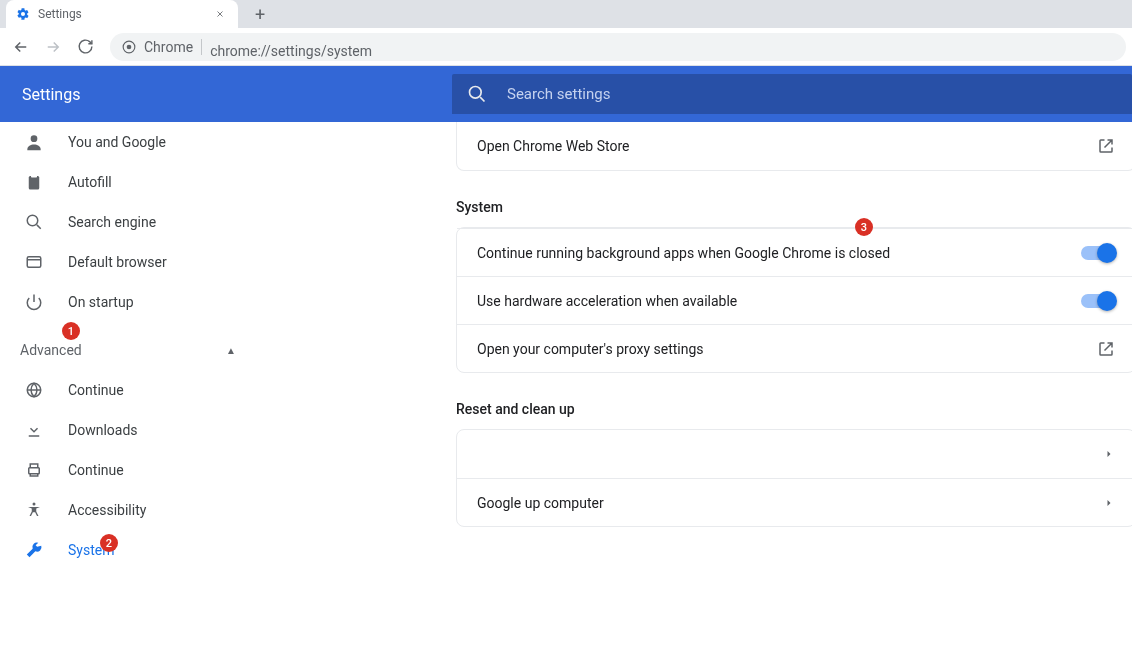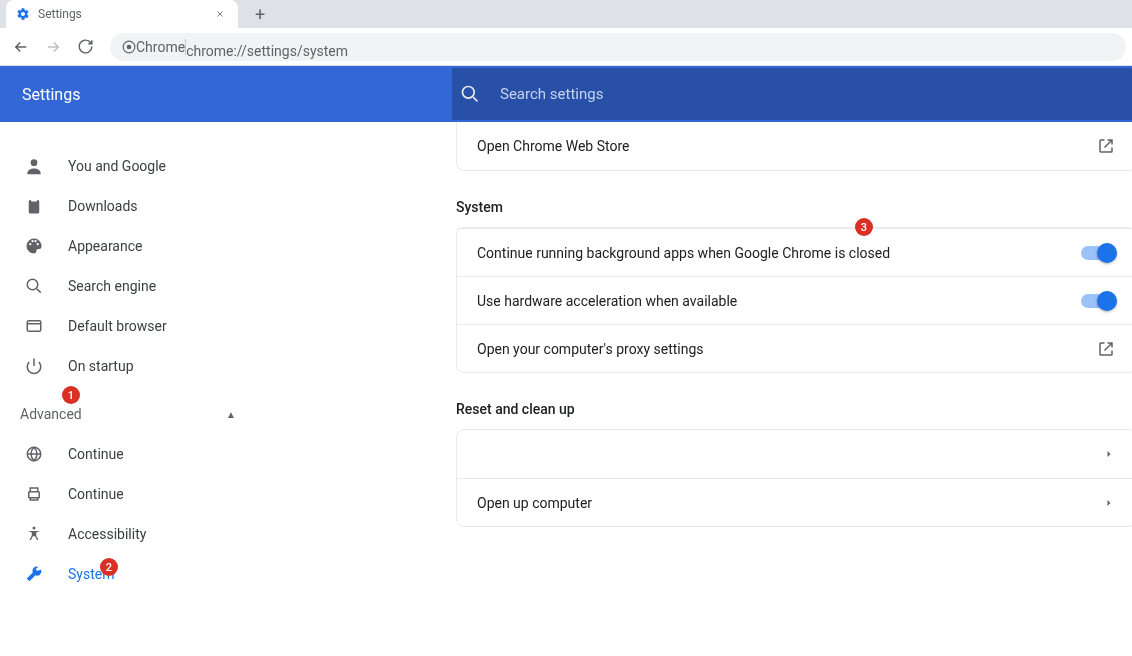--- a/index.html
+++ b/index.html
@@ -73,21 +73,21 @@
   .tb-btn.disabled { color: #bdc1c6; cursor:default;}
   .omnibox {
     flex: 1;
     height: 28px;
     background: #f1f3f4;
     border-radius: 14px;
     display:flex;
     align-items:center;
     padding: 0 12px;
     margin-left: 8px;
-    gap: 0;
+    gap: 8px;
     color:#5f6368;
     font-size: 14px;
   }
   .omnibox .chrome-label { color:#5f6368; }
   .omnibox .divider { width:1px;height:16px;background:#c4c7ca;}
   .omnibox .url { color:#5f6368;margin-top:9px; }
   
   .app-header {
     height: 56px;
     background: #3367d6;
@@ -96,40 +96,40 @@
     padding-left: 22px;
     position: relative;
   }
   .app-header .title {
     color:#fff;
     font-size: 16px;
     width: 430px;
   }
   .search-box {
     flex:1;
-    height: 52px;
+    height: 40px;
     background: #2850a7;
     display:flex;
     align-items:center;
-    padding-left: 8px;
+    padding-left: 15px;
     gap: 20px;
     border-top-left-radius: 2px;
     border-top-right-radius: 2px;
   }
   .search-box svg { color: #e8eaed; }
   .search-box .placeholder { color:#c5d2ef; font-size:15px;}
   
   .content {
     display:flex;
     height: calc(656px - 28px - 38px - 56px);
     background: #fff;
   }
   .sidebar {
     width: 256px;
-    padding-top: 24px;
+    padding-top: 0;
     overflow-y: auto;
   }
   .nav-item {
     display:flex;
     align-items:center;
     height: 40px;
     padding-left: 24px;
     gap: 24px;
     color:#3c4043;
     font-size: 14px;
@@ -295,29 +295,21 @@
         </span>
       <span>You and Google</span>
     </div>
     <div class="nav-item">
       <span class="nav-ico">
           <svg width="18" height="18" viewBox="0 0 24 24" fill="currentColor">
             <rect x="5" y="4" width="14" height="18" rx="2"></rect>
             <rect x="8" y="2" width="8" height="4" rx="1" fill="#fff"></rect>
           </svg>
         </span>
-      <span>Downloads</span>
-    </div>
-    <div class="nav-item">
-      <span class="nav-ico">
-          <svg width="18" height="18" viewBox="0 0 24 24" fill="currentColor">
-            <path d="M12 2a10 10 0 0 0 0 20 3 3 0 0 0 3-3 3 3 0 0 1 3-3h1a3 3 0 0 0 3-3A10 10 0 0 0 12 2Zm-5 9a1.5 1.5 0 1 1 1.5-1.5A1.5 1.5 0 0 1 7 11Zm3-4a1.5 1.5 0 1 1 1.5-1.5A1.5 1.5 0 0 1 10 7Zm4 0a1.5 1.5 0 1 1 1.5-1.5A1.5 1.5 0 0 1 14 7Zm3 4a1.5 1.5 0 1 1 1.5-1.5A1.5 1.5 0 0 1 17 11Z"></path>
-          </svg>
-        </span>
-      <span>Appearance</span>
+      <span>Autofill</span>
     </div>
     <div class="nav-item">
       <span class="nav-ico">
           <svg width="18" height="18" viewBox="0 0 24 24" fill="none" stroke="currentColor" stroke-width="2">
             <circle cx="10" cy="10" r="7"></circle>
             <path d="m21 21-5.2-5.2"></path>
           </svg>
         </span>
       <span>Search engine</span>
     </div>
@@ -349,20 +341,28 @@
       <span class="nav-ico">
           <svg width="18" height="18" viewBox="0 0 24 24" fill="none" stroke="currentColor" stroke-width="2">
             <circle cx="12" cy="12" r="9"></circle>
             <path d="M3 12h18M12 3c2.5 2.5 4 5.5 4 9s-1.5 6.5-4 9c-2.5-2.5-4-5.5-4-9s1.5-6.5 4-9Z"></path>
           </svg>
         </span>
       <span>Continue</span>
     </div>
     <div class="nav-item">
       <span class="nav-ico">
+          <svg width="18" height="18" viewBox="0 0 24 24" fill="currentColor">
+            <path d="M12 3v10l4-4 1.4 1.4L12 15.8 6.6 10.4 8 9l4 4V3Zm-7 16h14v2H5Z"></path>
+          </svg>
+        </span>
+      <span>Downloads</span>
+    </div>
+    <div class="nav-item">
+      <span class="nav-ico">
           <svg width="18" height="18" viewBox="0 0 24 24" fill="none" stroke="currentColor" stroke-width="2">
             <rect x="5" y="9" width="14" height="8" rx="1"></rect>
             <path d="M7 9V4h10v5M7 17v3h10v-3"></path>
           </svg>
         </span>
       <span>Continue</span>
     </div>
     <div class="nav-item">
       <span class="nav-ico">
           <svg width="18" height="18" viewBox="0 0 24 24" fill="currentColor">
@@ -426,21 +426,21 @@
     <div class="section-title">Reset and clean up</div>
     <div class="card">
       <div class="card-row">
         <span class="right">
           <svg width="12" height="12" viewBox="0 0 24 24" fill="currentColor">
               <path d="m9 6 6 6-6 6Z"></path>
             </svg>
         </span>
       </div>
       <div class="card-row">
-        <span>Open up computer</span>
+        <span>Google up computer</span>
         <span class="right">
           <svg width="12" height="12" viewBox="0 0 24 24" fill="currentColor">
               <path d="m9 6 6 6-6 6Z"></path>
             </svg>
         </span>
       </div>
     </div>
   </div>
 </div>
 

